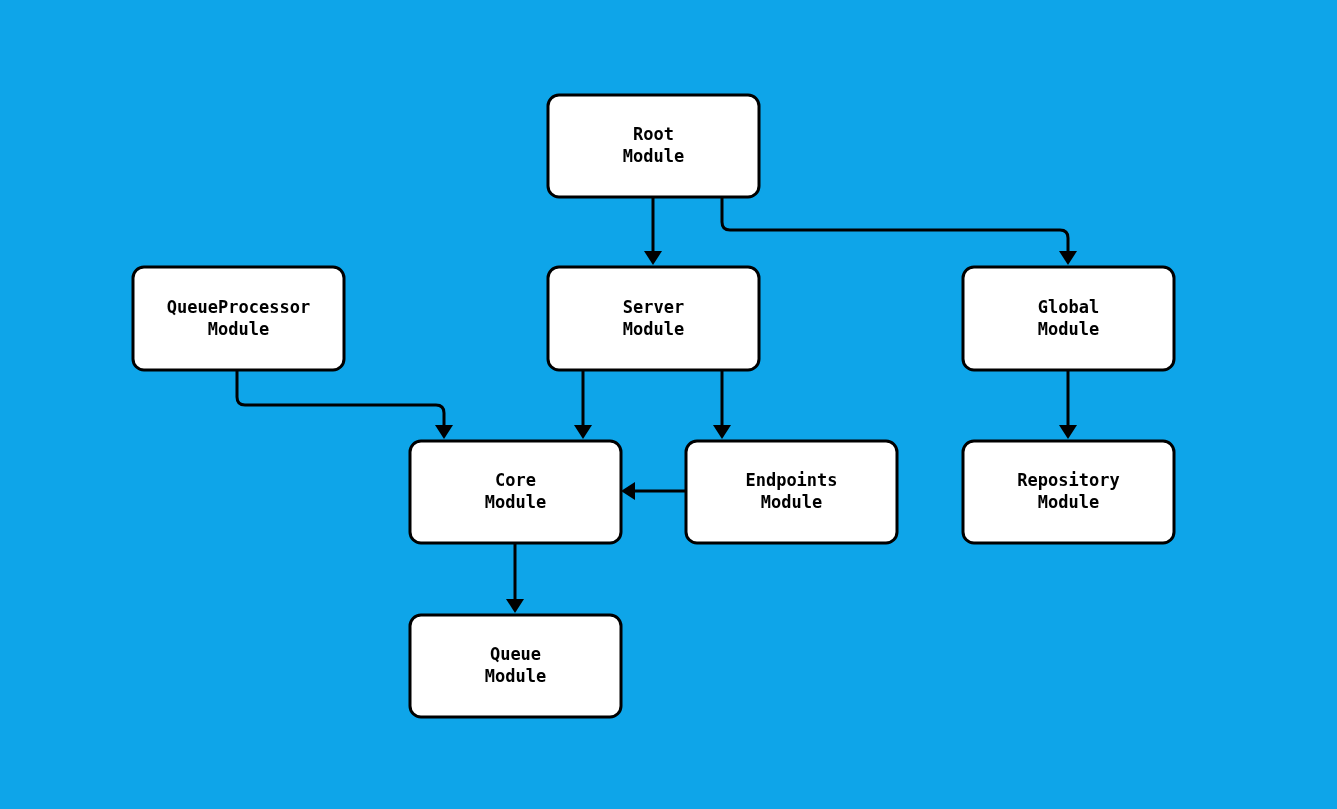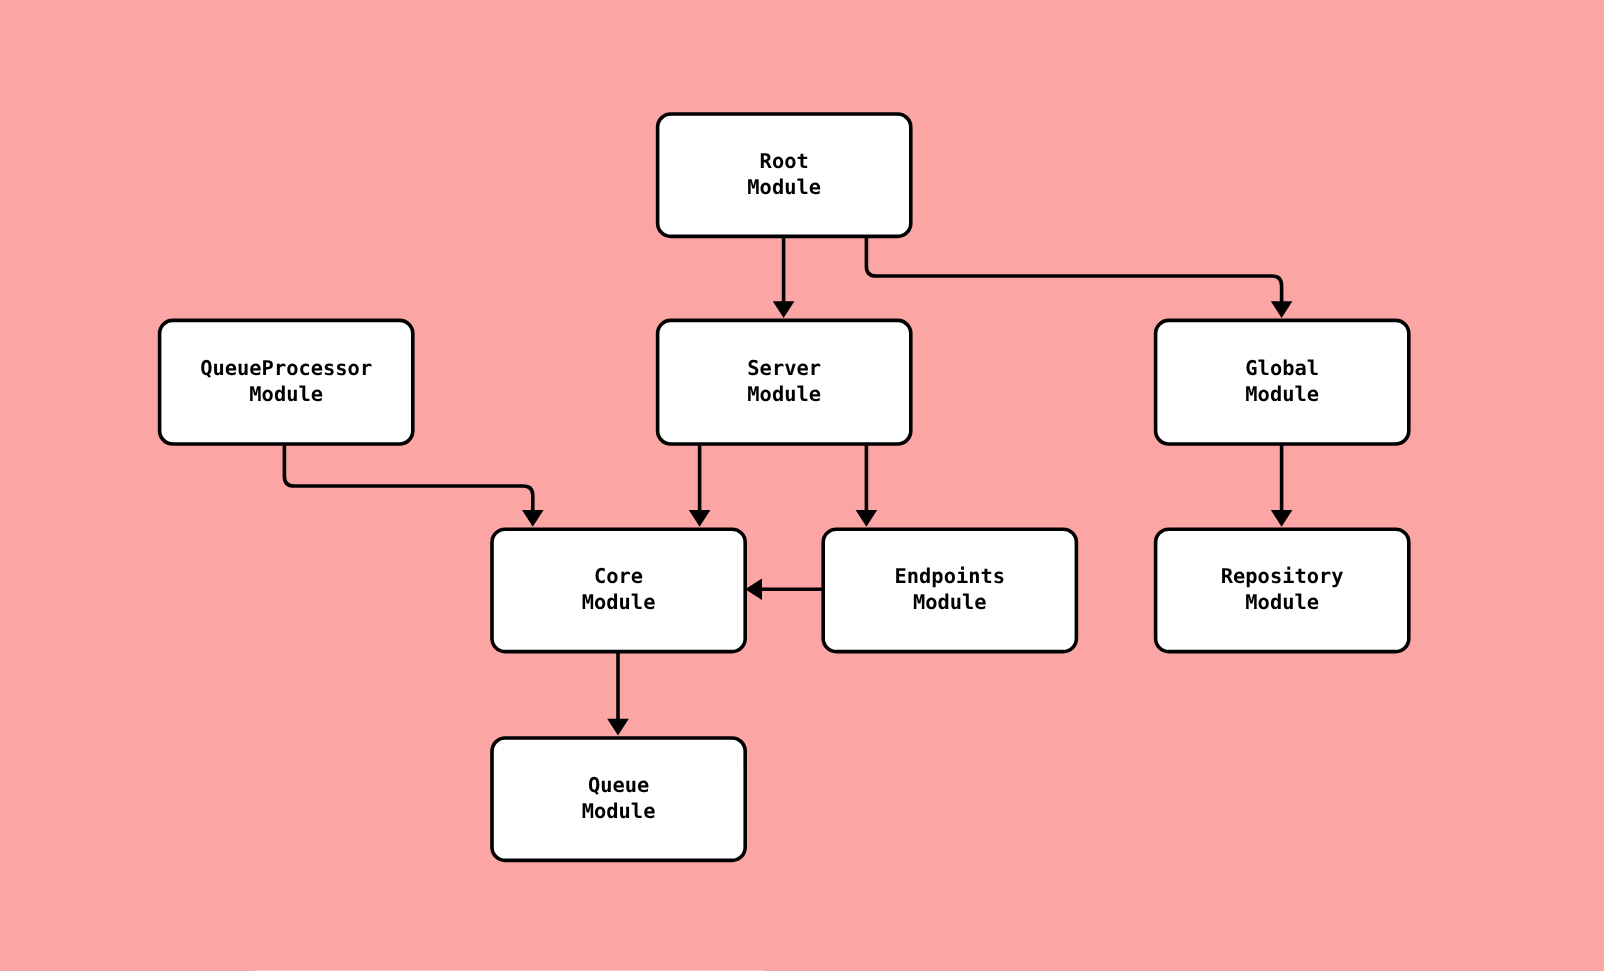--- a/index.html
+++ b/index.html
@@ -11,21 +11,21 @@
   body {
     width: 1337px;
     height: 809px;
     overflow: hidden;
     font-family: "DejaVu Sans Mono", "Liberation Mono", monospace;
   }
   #diagram-canvas {
     position: relative;
     width: 1337px;
     height: 809px;
-    background: #fca5a5;
+    background: #0ea5e9;
   }
   svg.diagram-svg {
     position: absolute;
     top: 0;
     left: 0;
     width: 1337px;
     height: 809px;
     display: block;
   }
   .node-rect {

